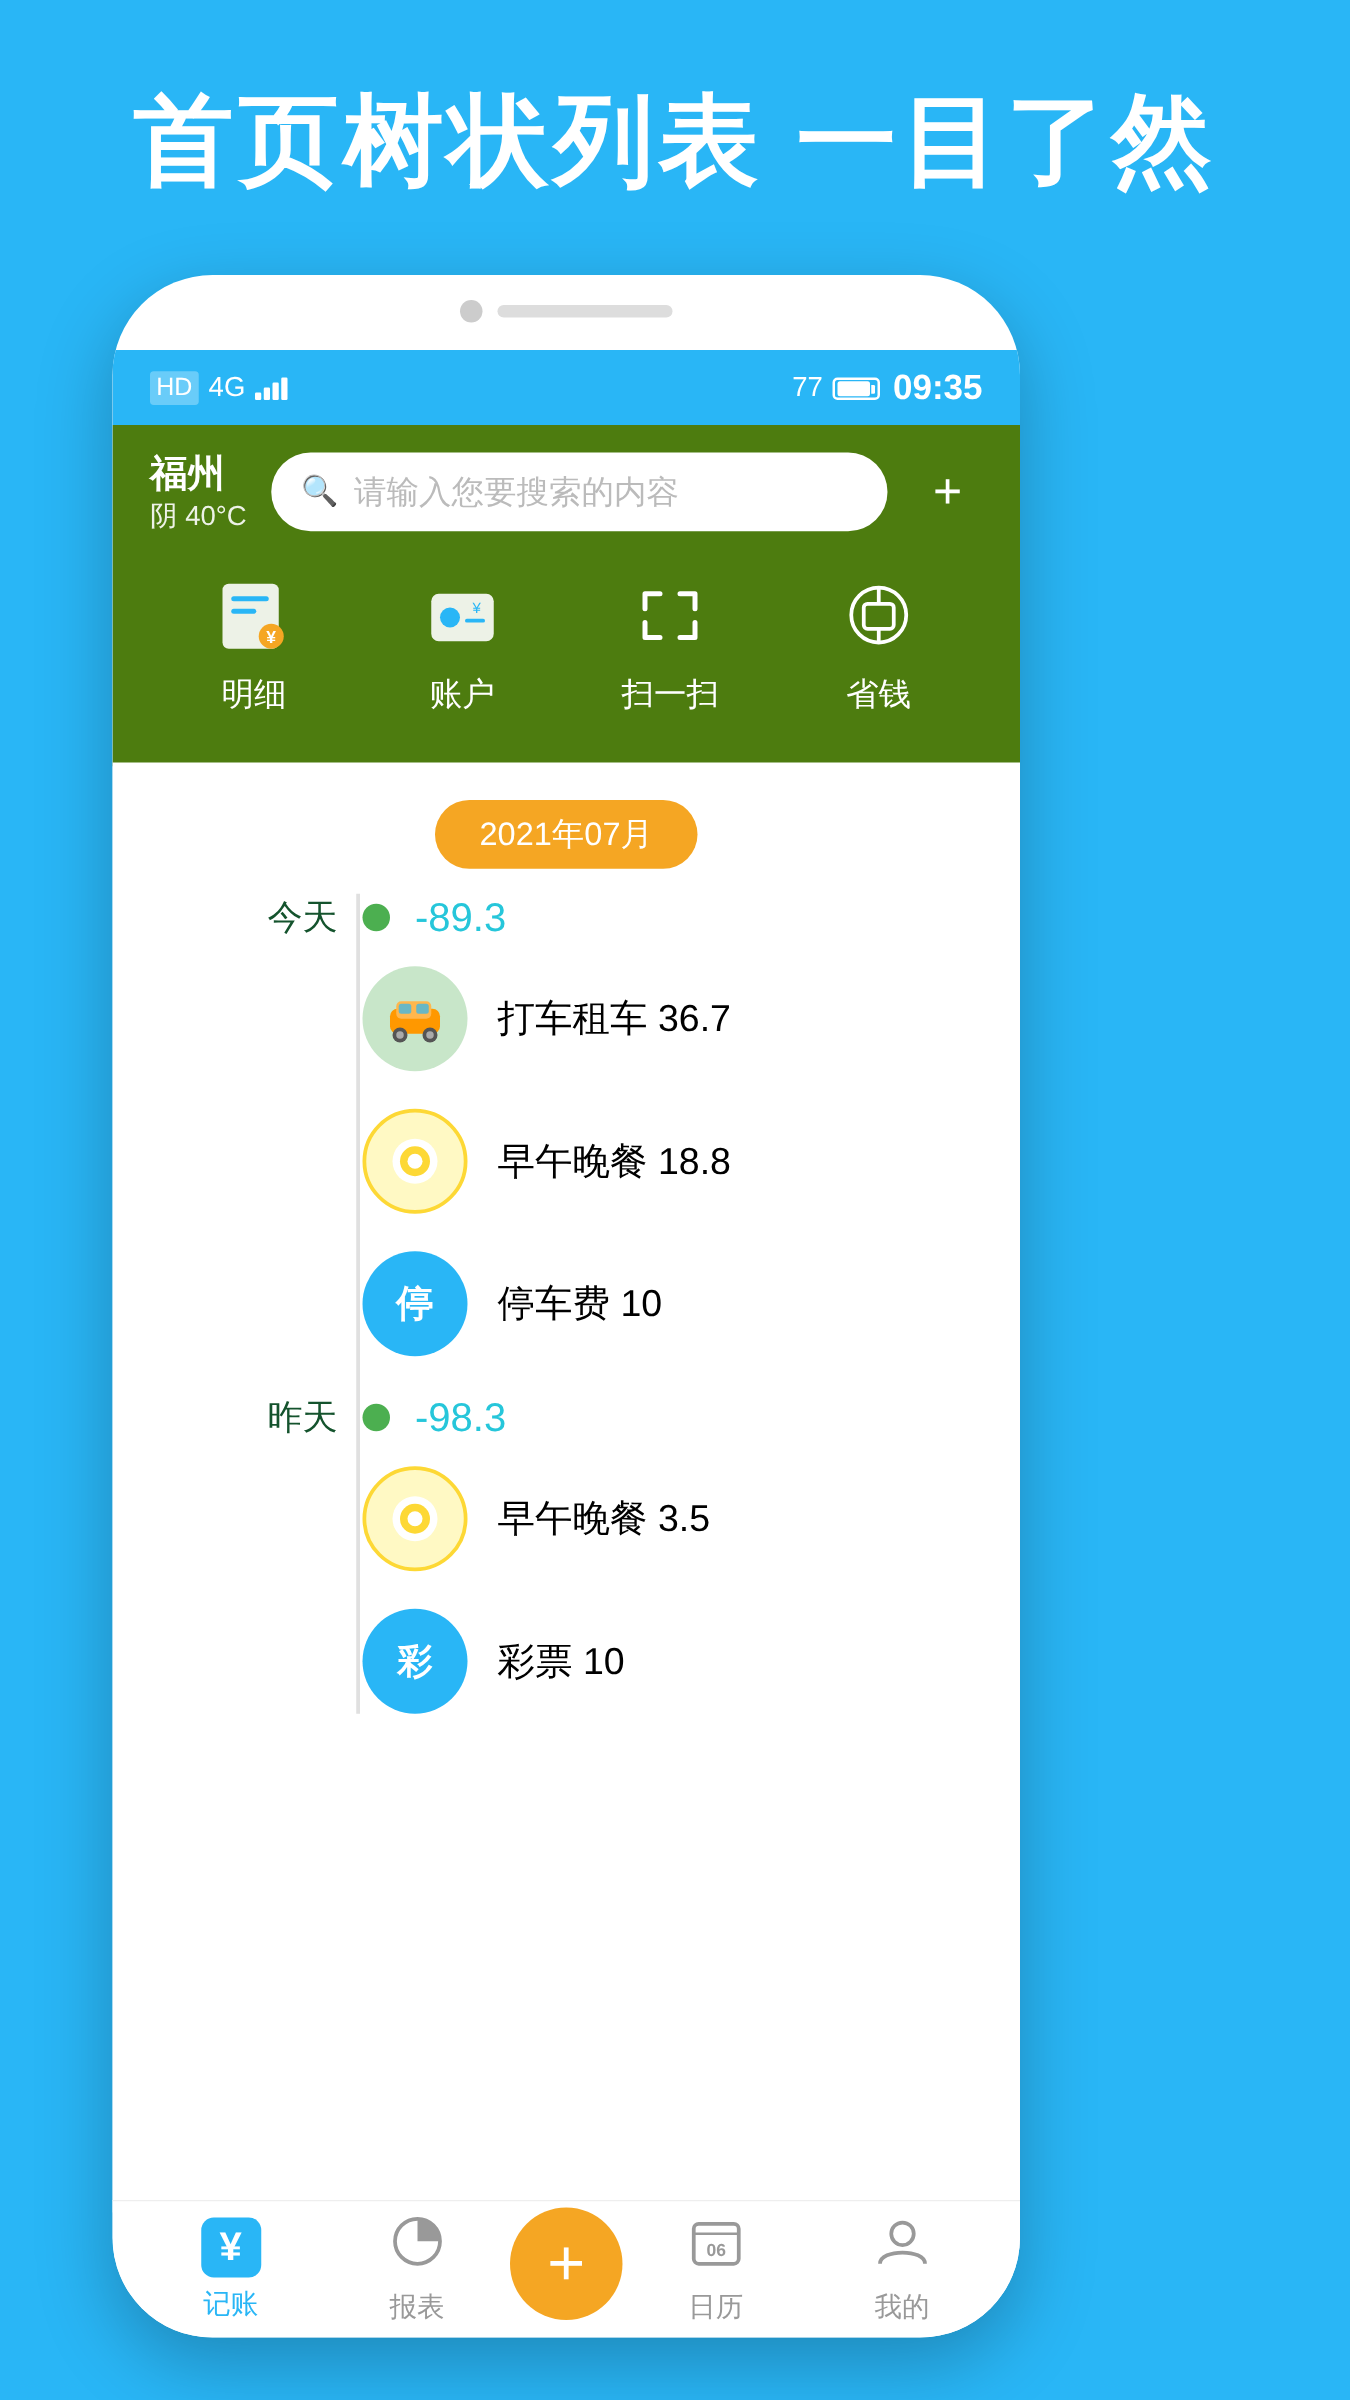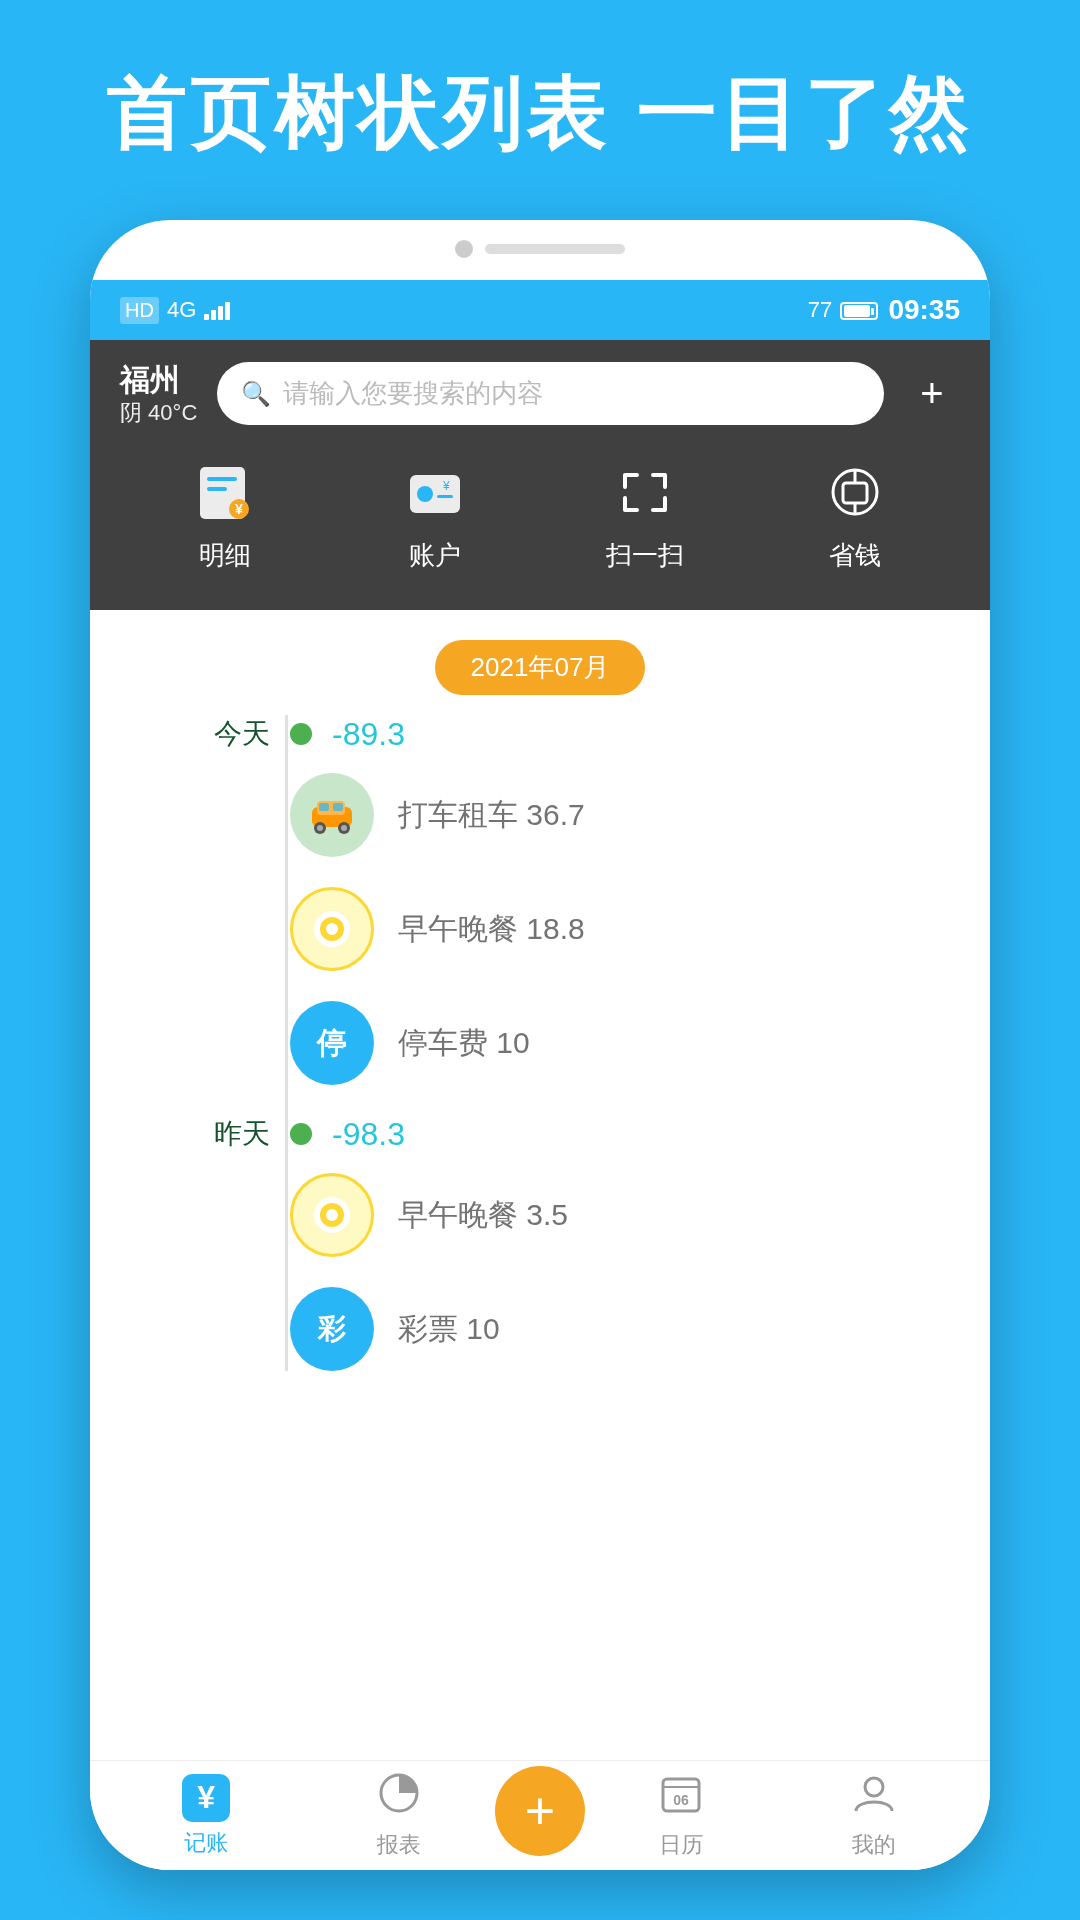--- a/index.html
+++ b/index.html
@@ -24,21 +24,21 @@
       font-weight: 700;
       letter-spacing: 4px;
       z-index: 1;
     }
 
     
     .phone-frame {
       position: absolute;
       top: 220px;
       left: 90px;
-      width: 900px;
+      width: 726px;
       height: 1650px;
       background: white;
       border-radius: 80px;
       box-shadow: 0 20px 60px rgba(0,0,0,0.25);
       overflow: hidden;
       z-index: 2;
     }
 
     
     .phone-notch {
@@ -77,21 +77,21 @@
     }
     .status-left { display: flex; align-items: center; gap: 8px; }
     .status-right { display: flex; align-items: center; gap: 10px; }
     .status-time { font-size: 28px; font-weight: 600; }
 
     
     .app-header {
       position: absolute;
       top: 120px;
       left: 0; right: 0;
-      background: #404040;
+      background: #4d7c0f;
       padding: 20px 30px 30px;
     }
     .header-top {
       display: flex;
       align-items: center;
       gap: 20px;
       margin-bottom: 20px;
     }
     .location-info {
       color: white;
@@ -223,21 +223,21 @@
       flex-shrink: 0;
       position: relative;
       z-index: 1;
       margin-right: 24px;
       font-size: 36px;
     }
     .tx-icon-car { background: #c8e6c9; }
     .tx-icon-parking { background: #29b6f6; color: white; font-size: 30px; font-weight: 700; }
     .tx-label {
       font-size: 30px;
-      color: #737373;
+      color: #000000;
     }
 
     
     .tab-bar {
       position: absolute;
       bottom: 0; left: 0; right: 0;
       height: 110px;
       background: white;
       border-top: 1px solid #eee;
       display: flex;

